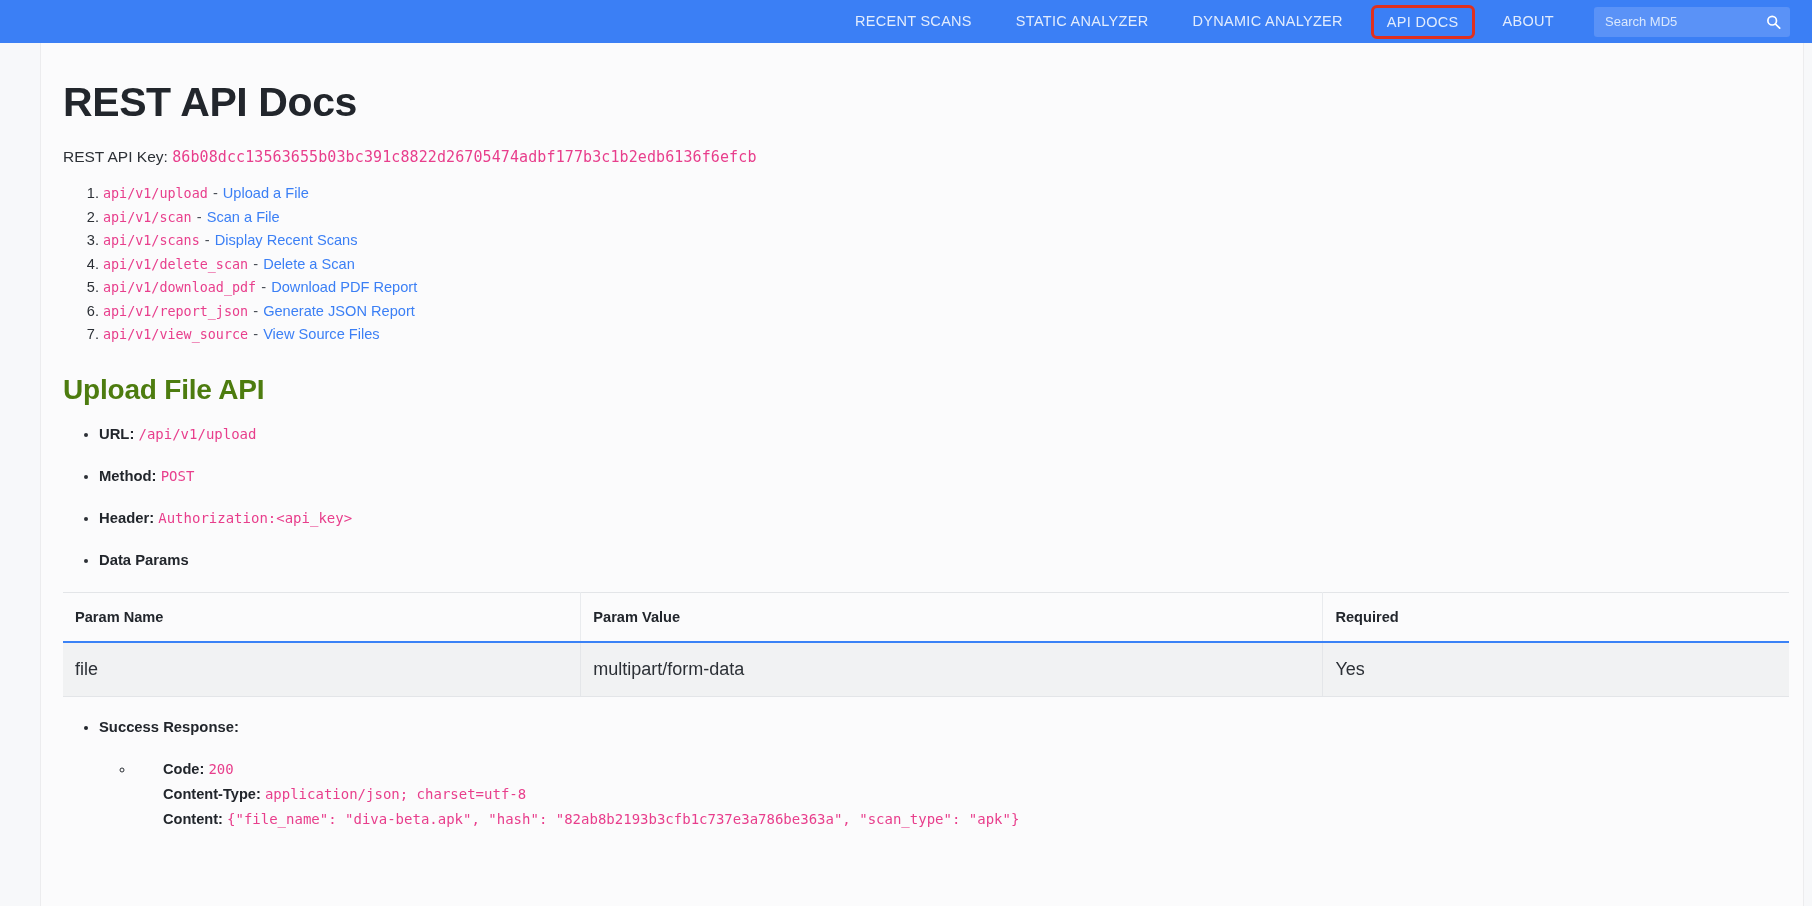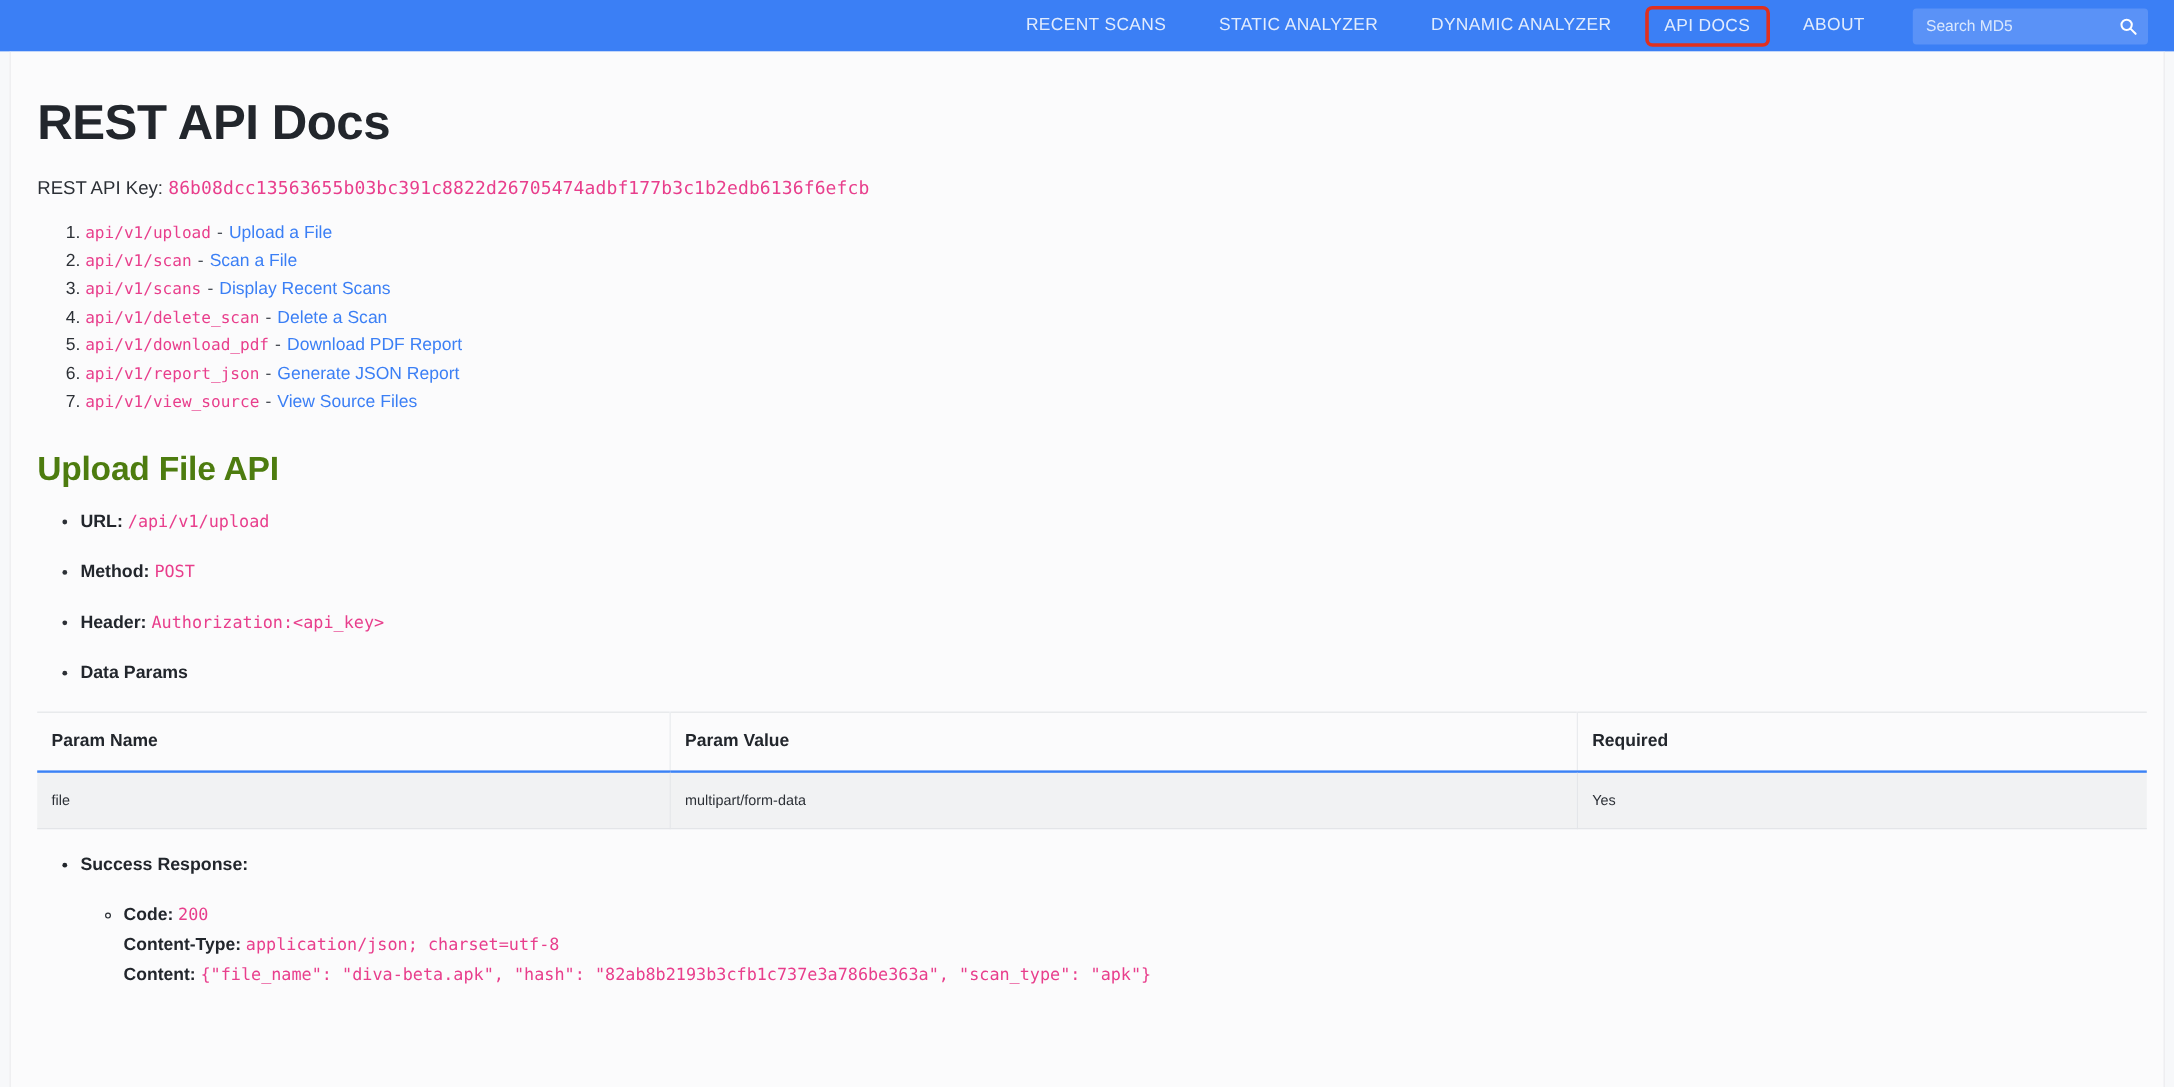--- a/index.html
+++ b/index.html
@@ -73,20 +73,21 @@
     cursor: pointer;
   }
   .search-icon svg { display: block; }
 
   
   .page {
     background: #f7f8fa;
     height: 863px;
     overflow: hidden;
     position: relative;
+    padding-left: 32px;
   }
   .content {
     background: #fbfbfc;
     margin: 0 8px;
     min-height: 863px;
     padding: 36px 0 0 0;
     border-left: 1px solid #ececee;
     border-right: 1px solid #ececee;
   }
   .inner { padding: 0 14px 0 22px; }
@@ -172,21 +173,21 @@
     text-align: left;
     font-size: 14.6px;
     font-weight: bold;
     color: #22262c;
     padding: 16px 12px;
     border-bottom: 2px solid #3b82f6;
     border-right: 1px solid #e9ebee;
   }
   table.params-table th:last-child { border-right: none; }
   table.params-table td {
-    font-size: 12px;
+    font-size: 18px;
     color: #2c3036;
     padding: 16px 12px;
     background: #f1f2f3;
     border-right: 1px solid #e4e6e9;
     border-bottom: 1px solid #e3e5e8;
   }
   table.params-table td:last-child { border-right: none; }
   table.params-table th:nth-child(1),
   table.params-table td:nth-child(1) { width: 30%; }
   table.params-table th:nth-child(2),
@@ -200,21 +201,21 @@
     padding-left: 36px;
     font-weight: normal;
   }
   ul.resp-inner > li {
     font-size: 14.6px;
     color: #2c3036;
     line-height: 25px;
     font-weight: normal;
   }
   ul.resp-inner b { font-weight: bold; color: #22262c; }
-  .resp-line { display: block; }
+  .resp-line { display: block; margin-left: 28px; }
 </style>
 </head>
 <body>
 
 <div class="navbar">
   <div class="nav-links">
     <a class="nav-link">RECENT SCANS</a>
     <a class="nav-link">STATIC ANALYZER</a>
     <a class="nav-link">DYNAMIC ANALYZER</a>
     <a class="nav-link active-box">API DOCS</a>

